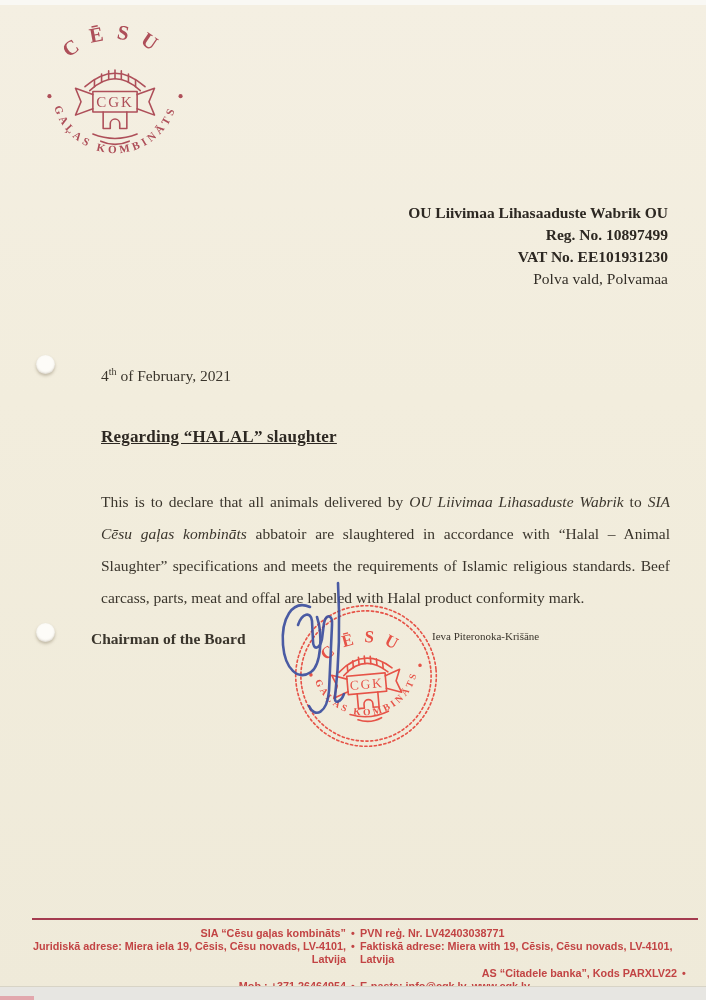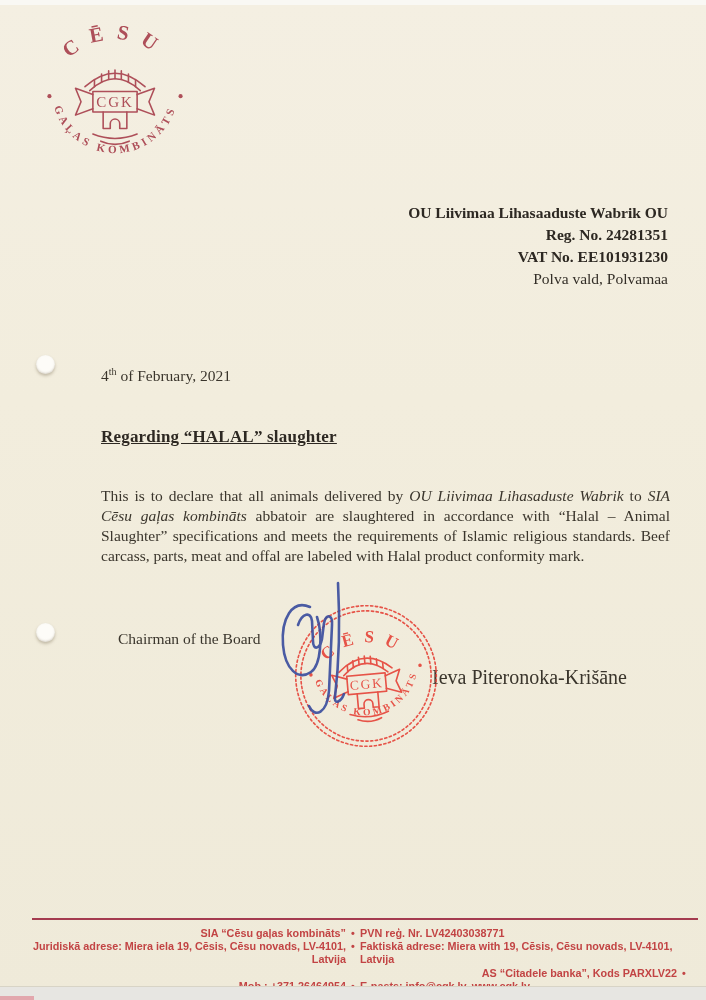--- a/index.html
+++ b/index.html
@@ -38,25 +38,25 @@
                font-size:15.5px; line-height:22px; color:#332e27; }
   .recipient .b { font-weight:bold; color:#2d2822; }
 
   .date-line { position:absolute; left:101px; top:366px; font-size:15.5px; }
   .date-line sup { font-size:10px;margin-top:12px; }
 
   .subject { position:absolute; left:101px; top:427px; font-size:17px;
              font-weight:bold; text-decoration:underline; color:#2d2822; letter-spacing:.2px; }
 
   .body-par { position:absolute; left:101px; top:486px; width:569px;
-              font-size:15.5px; line-height:20px; text-align:justify; }
+              font-size:15.5px; line-height:32px; text-align:justify; }
   .body-par i { font-style:italic; }
 
-  .sig-role { position:absolute; left:118px; top:630px; font-size:15.5px; }
-  .sig-name { position:absolute; left:432px; top:666px; font-size:20px; }
+  .sig-role { position:absolute; left:91px; top:630px; font-size:15.5px;font-weight:bold; }
+  .sig-name { position:absolute; left:432px; top:630px; font-size:11px; }
 
   .footer-rule { position:absolute; left:32px; top:918px; width:666px; height:2px;
                  background:var(--c-footer_rule,#a43b4f); }
   .footer { position:absolute; left:15px; top:927px; width:676px;
             font-family:"Liberation Sans", sans-serif; font-size:10.8px; font-weight:bold;
             line-height:13.2px; color:var(--c-footer_text,#c24444); }
   .f-row { display:flex; align-items:baseline; }
   .f-left  { flex:1; text-align:right; }
   .f-bullet{ width:14px; text-align:center; }
   .f-right { flex:1; text-align:left; }
@@ -98,21 +98,21 @@
       <path d="M82,161 Q100,169 118,161"></path>
     </g>
     <text class="fi-logo monogram" x="100" y="118" text-anchor="middle" font-size="19" letter-spacing="2.5">CGK</text>
   </svg>
 
   <div class="hole h1"></div>
   <div class="hole h2"></div>
 
   <div class="recipient">
     <div class="b">OU Liivimaa Lihasaaduste Wabrik OU</div>
-    <div class="b">Reg. No. 24281351</div>
+    <div class="b">Reg. No. 10897499</div>
     <div class="b">VAT No. EE101931230</div>
     <div>Polva vald, Polvamaa</div>
   </div>
 
   <div class="date-line"><span>4</span><sup>th</sup><span> of February, 2021</span></div>
 
   <div class="subject">Regarding “HALAL” slaughter</div>
 
   <div class="body-par"><span>This is to declare that all animals delivered by </span><i>OU Liivimaa Lihasaduste Wabrik</i><span> to </span><i>SIA Cēsu gaļas kombināts</i><span> abbatoir are slaughtered in accordance with “Halal – Animal Slaughter” specifications and meets the requirements of Islamic religious standards. Beef carcass, parts, meat and offal are labeled with Halal product conformity mark.</span></div>
 

